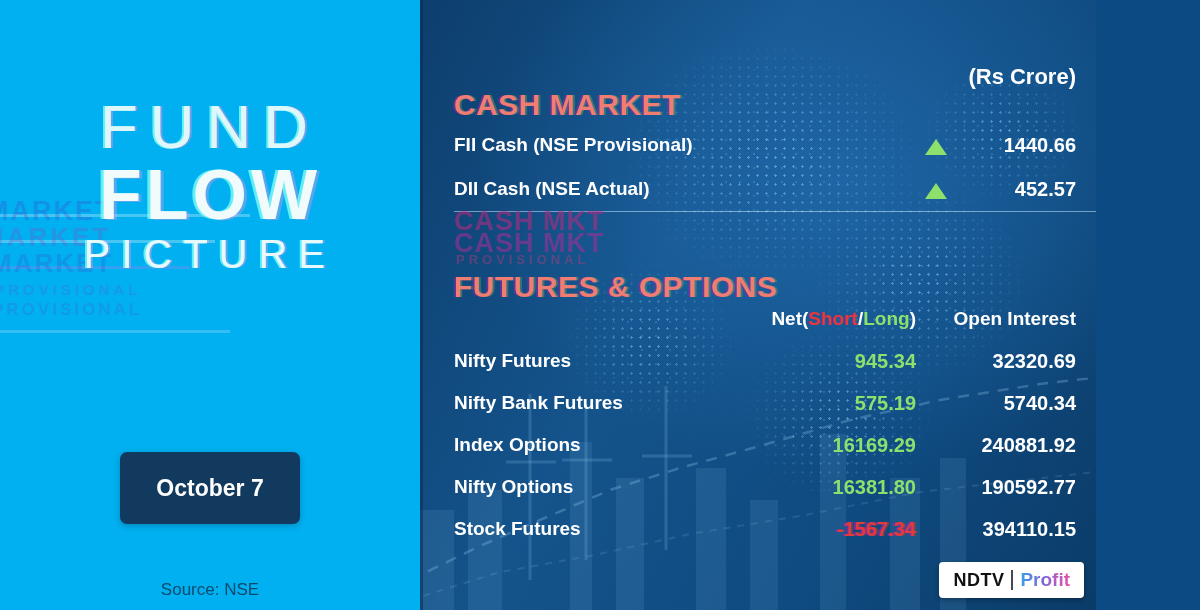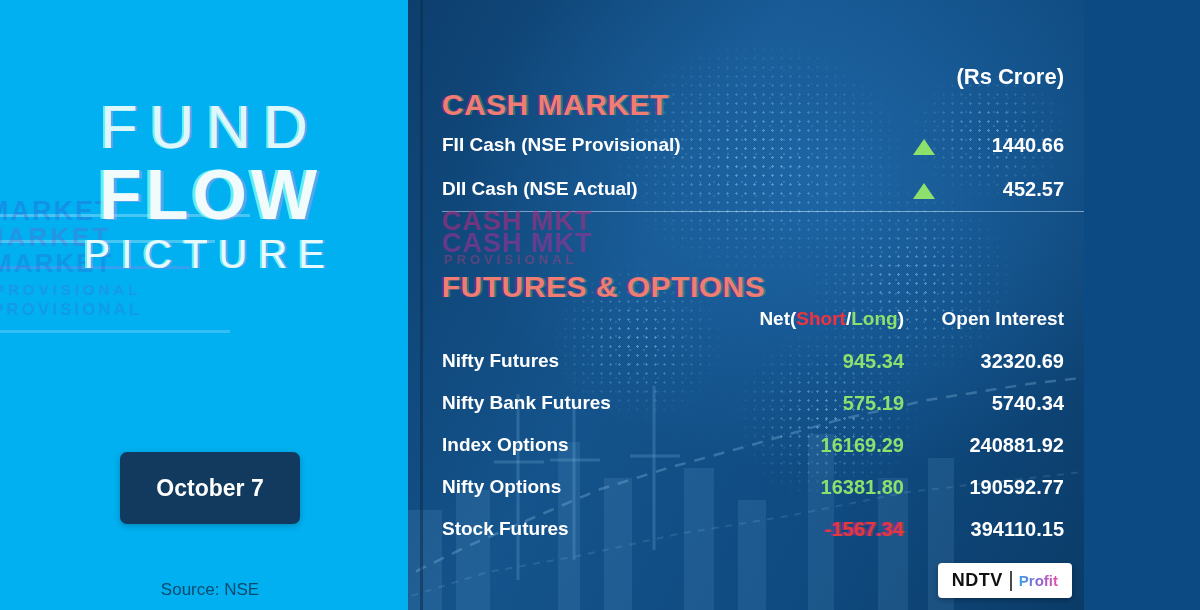--- a/index.html
+++ b/index.html
@@ -64,21 +64,21 @@
     color:#ffffff; font-size:23px; font-weight:700;
     box-shadow:0 2px 6px rgba(0,0,0,.22);
   }
   .source-note{
     position:absolute; left:0; top:580px; width:420px; text-align:center;
     color:#0c4a6e; font-size:17px; font-weight:400;
   }
 
   
   .right-panel{
-    position:absolute; left:408px; top:0; width:676px; height:610px;
+    position:absolute; left:420px; top:0; width:676px; height:610px;
     overflow:hidden;
     background:
       radial-gradient(ellipse 520px 420px at 62% 30%, rgba(40,120,190,.55) 0%, rgba(14,74,130,0) 70%),
       linear-gradient(118deg, #0d3f6e 0%, #14538b 38%, #0f4a80 70%, #0b3c68 100%);
   }
   
   .dots{
     position:absolute; inset:0;
     background-image:
       radial-gradient(rgba(150,215,255,.55) 1px, transparent 1.3px),
@@ -166,21 +166,21 @@
     position:absolute; right:12px; bottom:12px;
     background:#ffffff; border-radius:4px;
     padding:7px 14px; display:flex; align-items:center; gap:7px;
     box-shadow:0 2px 5px rgba(0,0,0,.3);
   }
   .ndtv-logo .nd{
     color:#111111; font-size:18px; font-weight:800; letter-spacing:.5px;
   }
   .ndtv-logo .bar{ width:2px; height:20px; background:#4a4a4a; }
   .ndtv-logo .pf{
-    font-size:15px; font-weight:800;
+    font-size:19px; font-weight:800;
     background:linear-gradient(90deg,#3aa0e8 0%, #7b68d8 45%, #e84fa8 100%);
     -webkit-background-clip:text; background-clip:text;
     -webkit-text-fill-color:transparent; color:#9a5fc8;text-align:center;
   }
   .panel-seam{
     position:absolute; left:420px; top:0; width:3px; height:610px;
     background:rgba(10,45,80,.55);
   }
 </style>
 </head>

